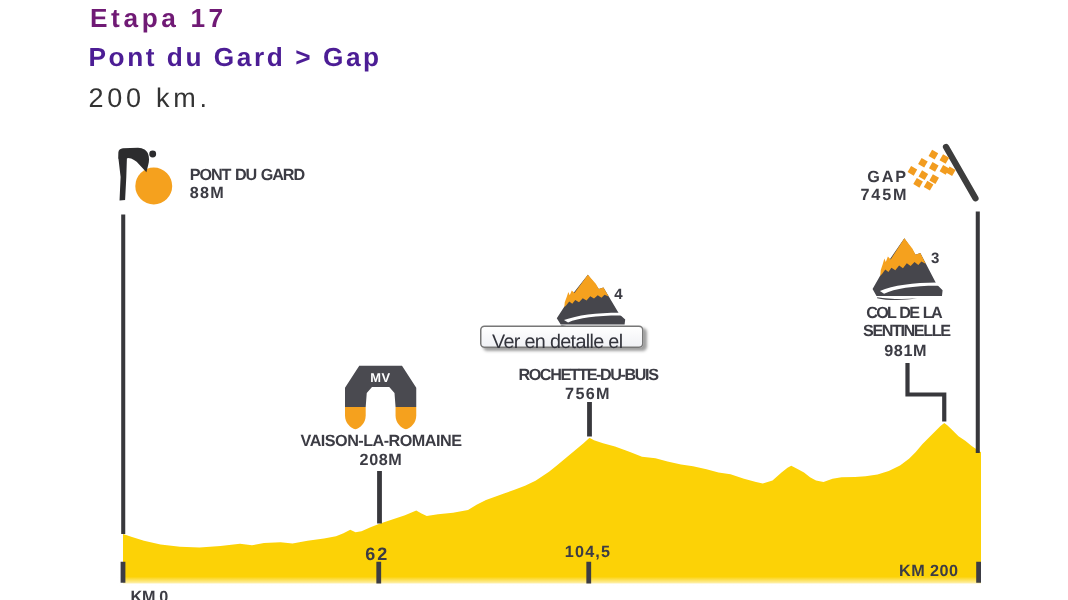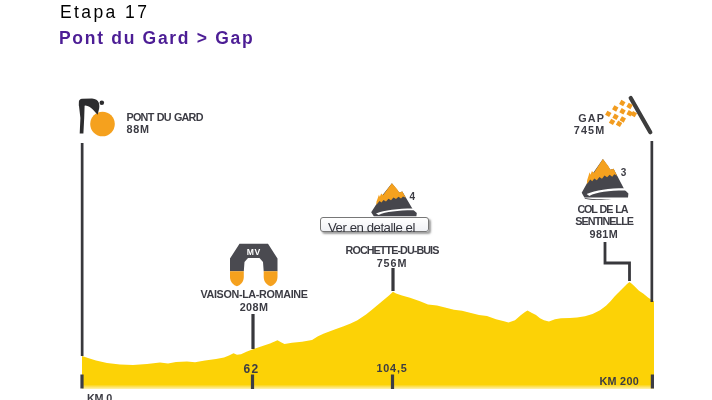--- a/index.html
+++ b/index.html
@@ -1,18 +1,18 @@
 <!DOCTYPE html>
 <html><head>
 <meta charset="utf-8">
 <style>
   html,body{margin:0;padding:0;}
   body{width:712px;height:400px;background:#fff;overflow:hidden;font-family:"Liberation Sans",sans-serif;}
   .stage{position:relative;width:712px;height:400px;filter:blur(0.3px);}
-  .t1{position:absolute;left:60px;top:1.9px;font-size:17.5px;font-weight:normal;letter-spacing:2.4px;color:#000000;}
+  .t1{position:absolute;left:60px;top:1.9px;font-size:17.5px;font-weight:bold;letter-spacing:2.4px;color:#701a75;}
   .t2{position:absolute;left:59px;top:28.4px;font-size:17.5px;font-weight:bold;letter-spacing:1.7px;color:#4c1d95;}
   .t3{position:absolute;left:59px;top:54.8px;font-size:18px;letter-spacing:2.5px;color:#333;}
   .lbl{position:absolute;font-weight:bold;color:#3c3c44;font-size:10.8px;letter-spacing:-0.2px;white-space:nowrap;}
   .ctr{transform:translateX(-50%);text-align:right;}
   .rgt{transform:translateX(-100%);text-align:right;}
   .tip{position:absolute;left:320px;top:217px;width:109px;height:15px;box-sizing:border-box;
        background:linear-gradient(180deg,#ffffff,#f0f1f5);border:1px solid #777;border-radius:3px;
        box-shadow:2px 2px 2px rgba(80,80,80,0.55);font-size:13.2px;color:#33343c;
        line-height:20px;padding-left:7px;white-space:nowrap;letter-spacing:-0.45px;}
 </style>
@@ -82,20 +82,21 @@
         <path fill="#f5a11e" d="M20.7,0 L26,6 L28,9.4 L31.1,8.4 L34.6,14.5 L31.8,13.3 L29.8,15.3 L27.3,13.6 L24.8,15.8 L22.3,14.3 L19.8,17.1 L17.3,15.6 L14.8,18.3 L12.3,16.8 L10.3,19.3 L8.3,17.8 L6.3,20.3 L5,21.6 L5.3,18.3 L6.6,14.8 L7.7,11.5 L8.6,13.6 L10,10.4 L11.8,12.1 Z"></path>
         <path fill="#ffffff" d="M4.8,30.2 C14,26.6 29,25 45.8,25.3 L45.8,27.2 C29,26.9 15,28.4 7.5,31.8 Z"></path>
       </g>
     </defs>
     <use href="#mtn" transform="translate(371.2,183.2)"></use>
     <use href="#mtn" transform="translate(581.7,158.9) scale(1.024,1.163)"></use>
   </svg>
 
   <div class="t1">Etapa 17</div>
   <div class="t2">Pont du Gard &gt; Gap</div>
+  <div class="t3">200 km.</div>
 
   <div class="lbl" style="left:126.5px;top:111px;letter-spacing:-0.75px;word-spacing:0.9px;">PONT DU GARD</div>
   <div class="lbl" style="left:126.5px;top:123.4px;letter-spacing:0.8px;">88M</div>
   <div class="lbl rgt" style="left:605.2px;top:111.8px;letter-spacing:1.2px;">GAP</div>
   <div class="lbl rgt" style="left:605.5px;top:123.7px;letter-spacing:1.2px;">745M</div>
   <div class="lbl ctr" style="left:254px;top:287.5px;letter-spacing:-0.35px;">VAISON-LA-ROMAINE</div>
   <div class="lbl ctr" style="left:254px;top:301px;letter-spacing:0.4px;">208M</div>
   <div class="lbl ctr" style="left:392px;top:244px;letter-spacing:-0.95px;">ROCHETTE-DU-BUIS</div>
   <div class="lbl ctr" style="left:392px;top:257px;letter-spacing:0.9px;">756M</div>
   <div class="lbl ctr" style="left:602.4px;top:203px;letter-spacing:-1.15px;word-spacing:1.1px;">COL DE LA</div>

